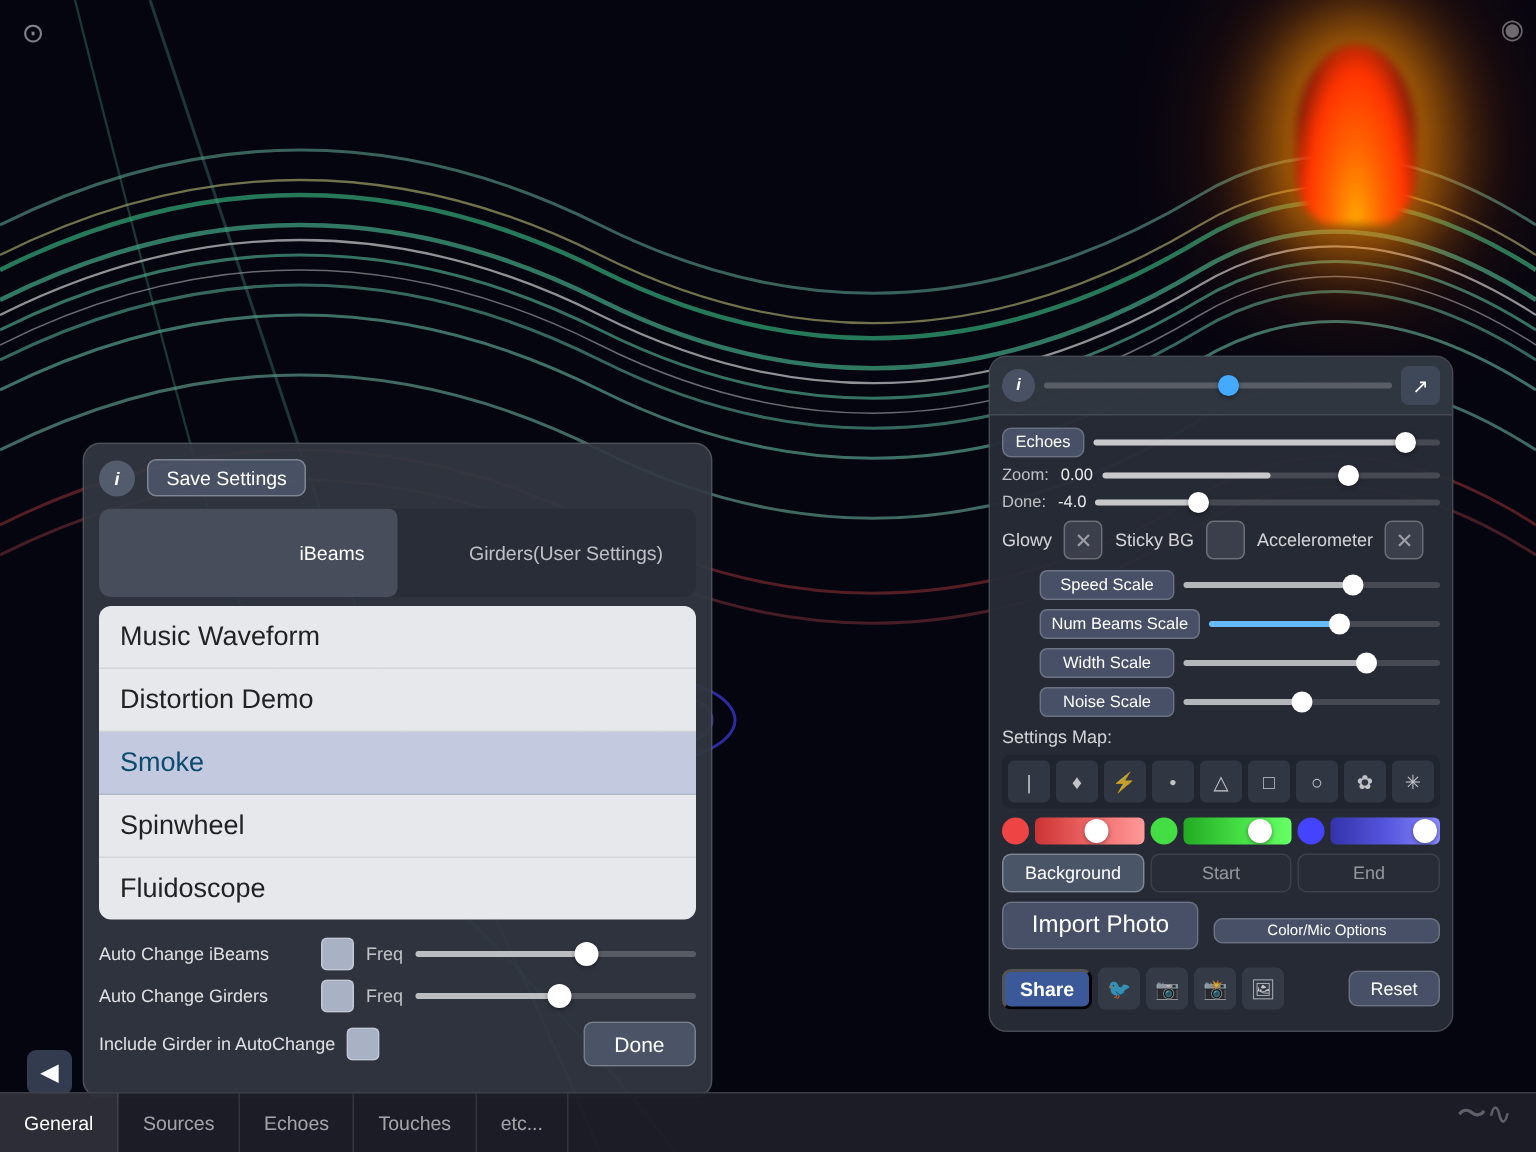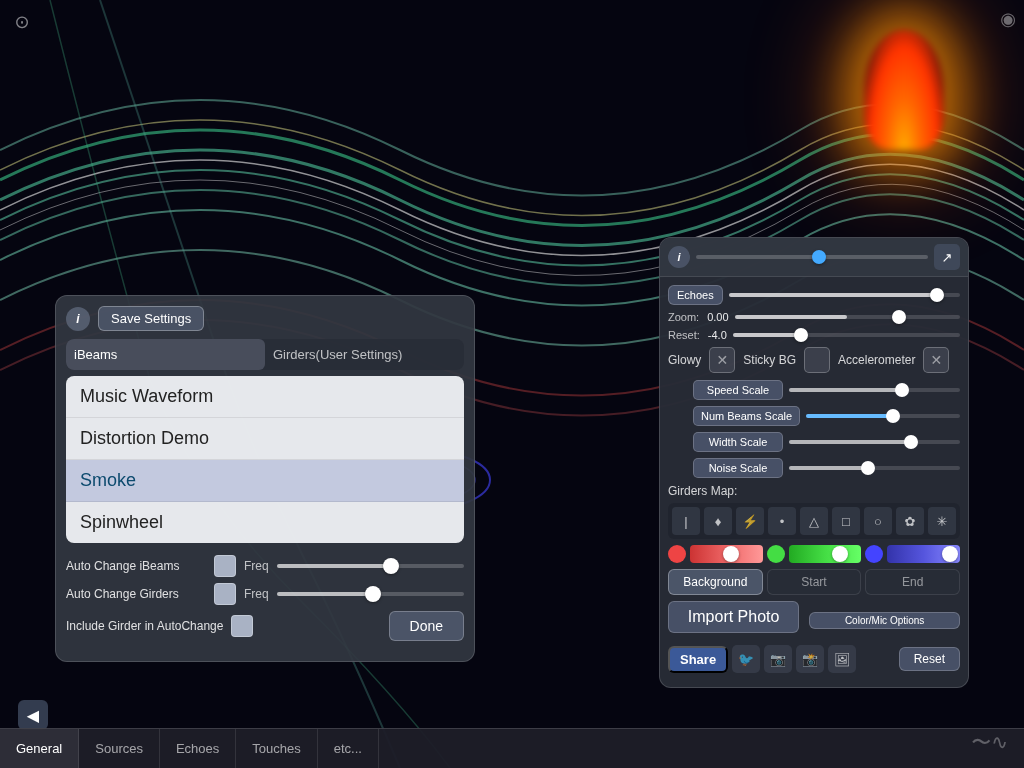--- a/index.html
+++ b/index.html
@@ -135,22 +135,22 @@
     .tab-bar {
       display: flex;
       background: rgba(40,44,54,0.9);
       border-radius: 8px;
       overflow: hidden;
       margin-bottom: 6px;
     }
 
     .tab-btn {
       flex: 1;
-      padding: 8px;
-      text-align: left;
+      padding: 22px;
+      text-align: right;
       font-size: 13px;
       color: rgba(255,255,255,0.7);
       cursor: pointer;
       background: transparent;
       border: none;
     }
 
     .tab-btn.active {
       background: rgba(80,85,100,0.8);
       color: white;
@@ -612,20 +612,21 @@
   <div class="tab-bar">
     <button class="tab-btn active">iBeams</button>
     <button class="tab-btn">Girders(User Settings)</button>
   </div>
 
   <div class="list-container">
     <div class="list-item">Music Waveform</div>
     <div class="list-item">Distortion Demo</div>
     <div class="list-item selected">Smoke</div>
     <div class="list-item">Spinwheel</div>
+    <div class="list-item">Fluidoscope</div>
   </div>
 
   <div class="bottom-controls">
     <div class="control-row">
       <span class="control-label">Auto Change iBeams</span>
       <div class="checkbox-custom"></div>
       <span class="freq-label">Freq</span>
       <div class="slider-track">
         <div class="slider-fill" style="width:60%"></div>
         <div class="slider-thumb" style="left:57%"></div>
@@ -676,21 +677,21 @@
     <div class="rp-row">
       <span class="rp-label">Zoom:</span>
       <span class="rp-value">0.00</span>
       <div class="rp-slider">
         <div class="rp-slider-fill-white" style="width:50%"></div>
         <div class="rp-slider-thumb" style="left:70%"></div>
       </div>
     </div>
 
     <div class="rp-row">
-      <span class="rp-label">Reset:</span>
+      <span class="rp-label">Done:</span>
       <span class="rp-value">-4.0</span>
       <div class="rp-slider">
         <div class="rp-slider-fill-white" style="width:30%"></div>
         <div class="rp-slider-thumb" style="left:27%"></div>
       </div>
     </div>
 
     <div class="rp-toggle-row">
       <span class="rp-toggle-label">Glowy</span>
       <div class="toggle-box">
@@ -729,21 +730,21 @@
     </div>
 
     <div class="scale-row">
       <button class="scale-btn">Noise Scale</button>
       <div class="scale-slider">
         <div style="height:100%;background:rgba(255,255,255,0.6);border-radius:2px;width:45%"></div>
         <div class="scale-thumb" style="left:42%"></div>
       </div>
     </div>
 
-    <div class="texture-map-label">Girders Map:</div>
+    <div class="texture-map-label">Settings Map:</div>
     <div class="texture-icons-row">
       <div class="tex-icon">|</div>
       <div class="tex-icon">♦</div>
       <div class="tex-icon">⚡</div>
       <div class="tex-icon">•</div>
       <div class="tex-icon">△</div>
       <div class="tex-icon">□</div>
       <div class="tex-icon">○</div>
       <div class="tex-icon">✿</div>
       <div class="tex-icon">✳</div>

